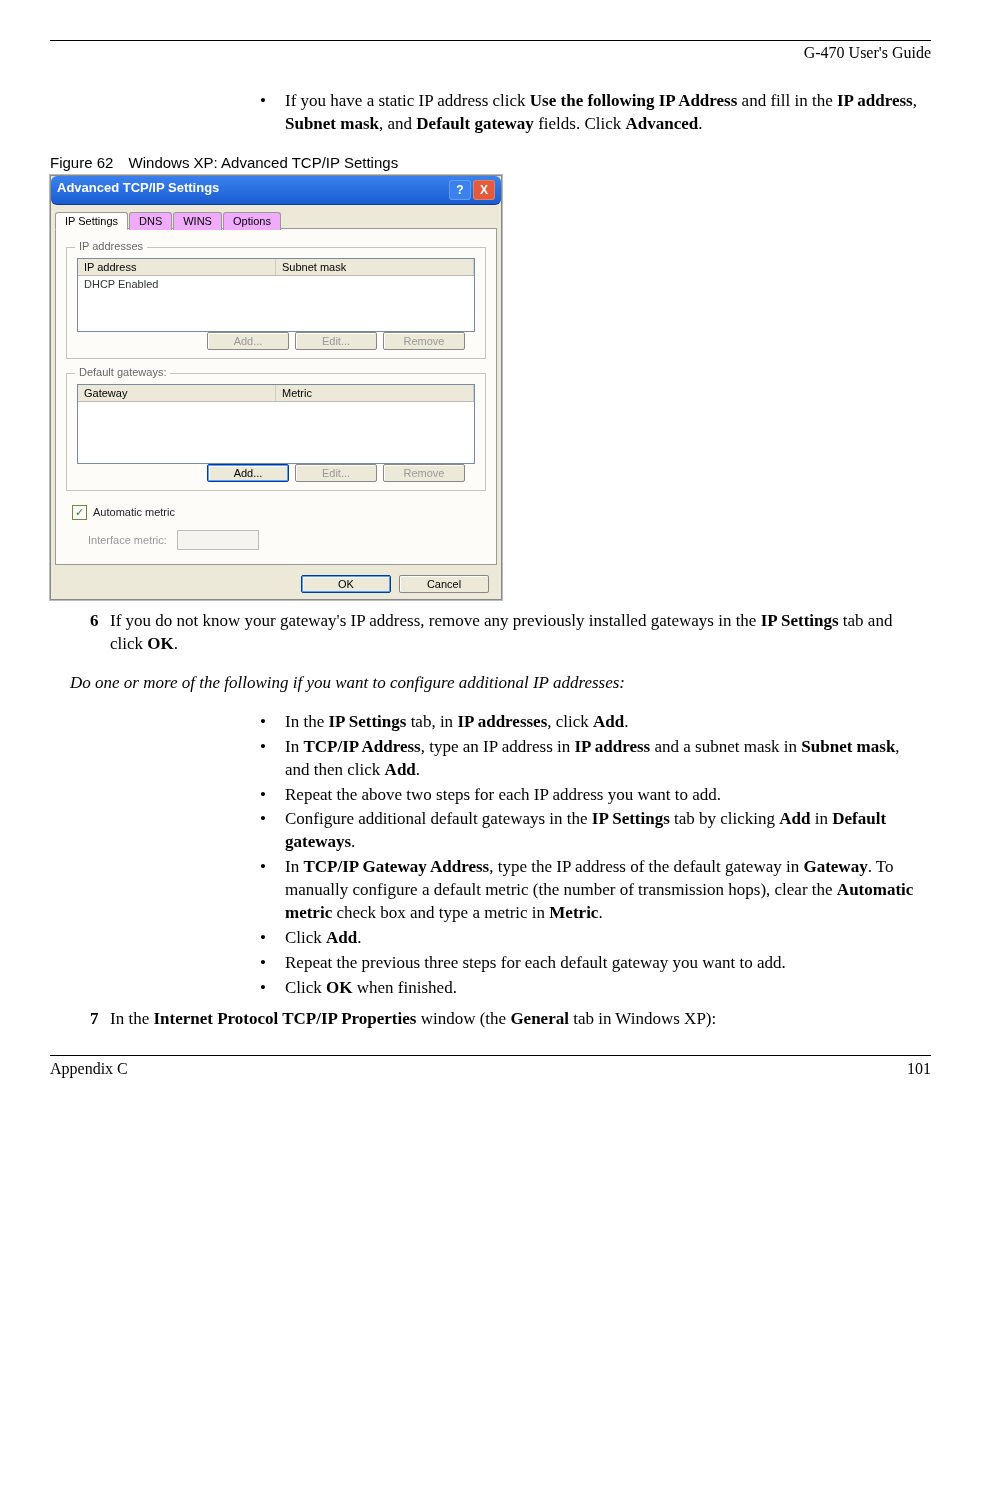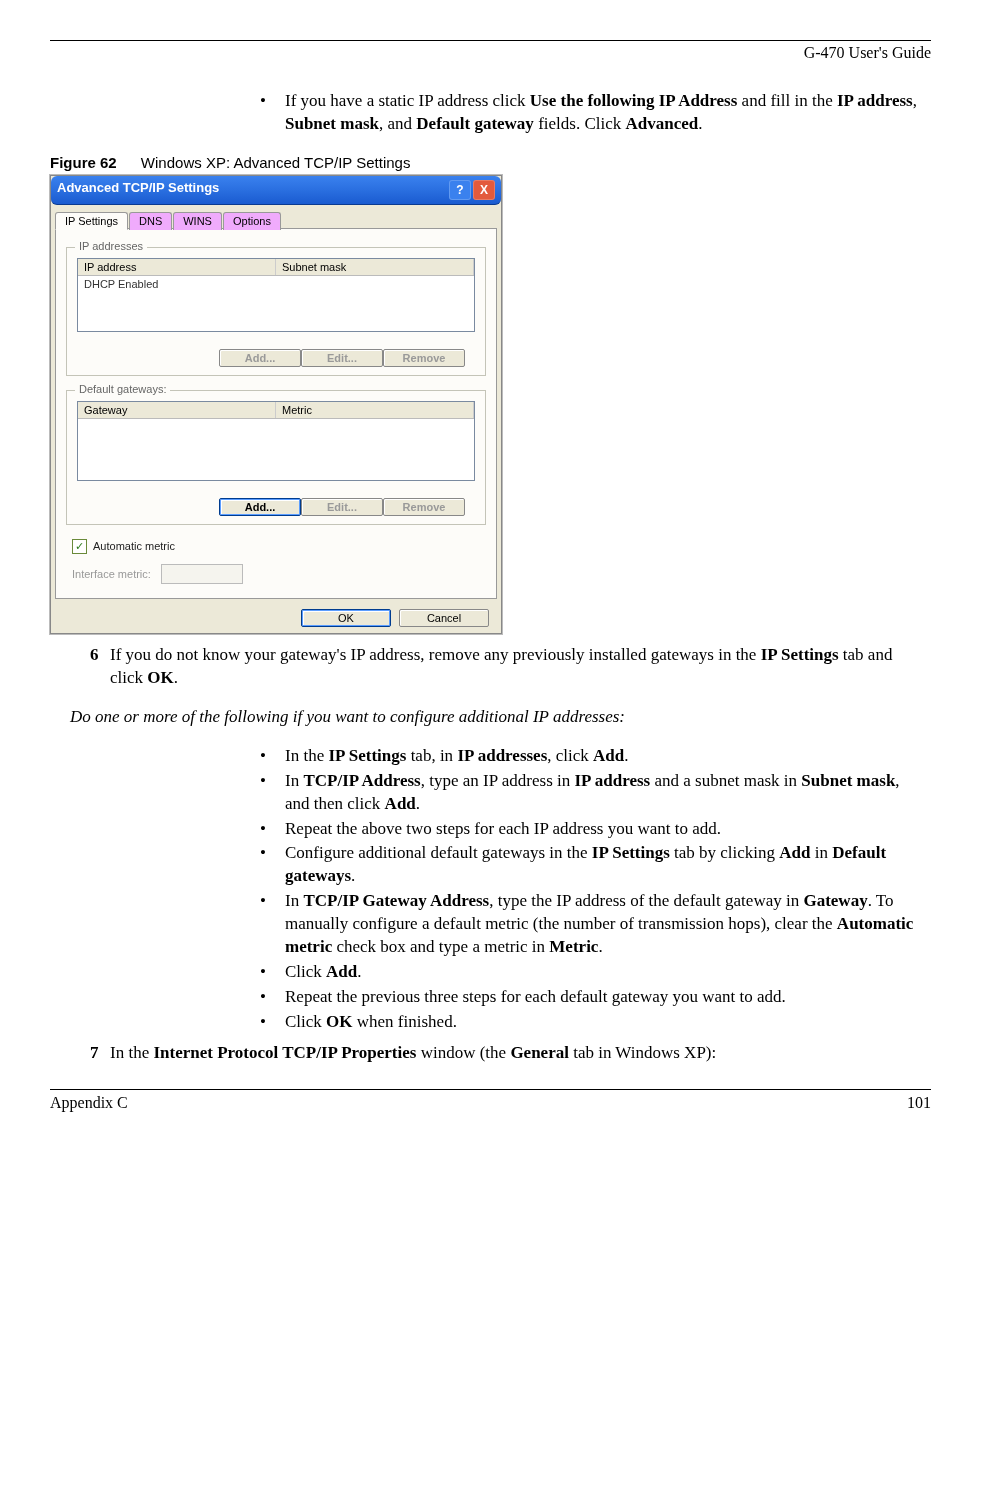--- a/index.html
+++ b/index.html
@@ -12,21 +12,21 @@
     width: 981px;
     box-sizing: border-box;
   }
   .header-line { border-top: 1.5px solid #000; margin-bottom: 3px; }
   .header-row { display:flex; justify-content:flex-end; font-size:16px; margin-bottom:28px;}
   .bullet-list { margin-left: 210px; margin-right:10px; }
   .bullet-item { display:flex; margin-bottom:2px; line-height:1.35; }
   .bullet-dot { width:25px; flex-shrink:0; }
   .bold { font-weight:bold; }
   .figure-caption { font-family: Arial, Helvetica, sans-serif; font-size:15px; margin:18px 0 4px 0; }
-  .figure-caption .fig-num { font-weight:bold; margin-right:20px;}
+  .figure-caption .fig-num { font-weight:normal; margin-right:11px;}
   .xp-window {
     width:450px; border:1px solid #888; box-shadow: 0 0 0 1px #bbb; font-family: Tahoma, Arial, sans-serif; font-size:11px;
     background:#ece9d8;
     margin-bottom:10px;
   }
   .xp-titlebar {
     background: linear-gradient(to bottom, #3a81ee 0%, #2a6fe0 50%, #1a5bd0 100%);
     color:#fff; font-weight:bold; font-size:13px;
     padding:4px 6px; display:flex; align-items:flex-start; justify-content:space-between;
     border-bottom:1px solid #0a3a90;
@@ -39,27 +39,27 @@
   .xp-tabs { display:flex; gap:0; margin-bottom:-1px; position:relative; top:1px;}
   .xp-tab { border:1px solid #999; border-bottom:none; padding:2px 9px; background:#f0abfc; font-size:11px; border-radius:3px 3px 0 0; margin-right:1px;}
   .xp-tab.active { background:#fdfcf9; border-bottom:1px solid #fdfcf9; z-index:2; position:relative;}
   .xp-tabpanel { border:1px solid #999; background:#fdfcf9; padding:10px 10px 14px 10px; }
   .xp-group { border:1px solid #c4c4b8; margin:8px 0 14px 0; padding:10px 10px 8px 10px; position:relative; }
   .xp-group-label { position:absolute; top:-8px; left:8px; background:#fdfcf9; padding:0 4px; color:#666; font-size:11px;}
   .xp-listbox { border:1px solid #7a8aa0; background:#fff; height:72px; }
   .xp-list-header { display:flex; background:#ece9d8; border-bottom:1px solid #bbb; font-size:11px;}
   .xp-list-header div { padding:2px 6px; border-right:1px solid #ccc; flex:1;}
   .xp-list-row { padding:2px 6px; font-size:11px; color:#333;}
-  .xp-btnrow { display:flex; justify-content:flex-end; gap:0; margin-top:17px; padding-right:10px;font-weight:bold;}
+  .xp-btnrow { display:flex; justify-content:flex-end; gap:6px; margin-top:0; padding-right:10px;}
   .xp-btn { min-width:64px; text-align:center; padding:2px 8px; border:1px solid #888; background:#ece9d8; font-size:11px; border-radius:2px; box-shadow: inset 1px 1px 0 #fff;}
   .xp-btn.disabled { color:#999; }
   .xp-btn.primary { border:1px solid #003c8f; box-shadow: 0 0 0 1px #5b9dff inset, inset 2px 2px 0 #fff;}
   .xp-check-row { display:flex; align-items:center; gap:6px; margin:8px 0 10px 6px; color:#222;}
   .xp-check { width:13px; height:13px; border:1px solid #6a8a3a; background:#fff; display:flex; align-items:center; justify-content:center; color:#2a7a1a; font-size:11px; line-height:1;}
-  .xp-metric-row { display:flex; align-items:center; gap:10px; margin-left:6px; color:#999;}
+  .xp-metric-row { display:flex; align-items:center; gap:10px; margin-left:22px; color:#999;}
   .xp-metric-input { width:80px; height:18px; border:1px solid #bbb; background:#f5f4ee;}
   .xp-bottom { display:flex; justify-content:flex-end; gap:8px; padding:10px 12px 6px 0;}
   .numbered-item { display:flex; margin:8px 20px 8px 40px; line-height:1.35;}
   .numbered-item .num { width:20px; font-weight:bold; flex-shrink:0;}
   .para { margin:16px 0 16px 20px; line-height:1.35;font-style:italic;}
   .footer { border-top:1.5px solid #000; margin-top:24px; padding-top:4px; display:flex; justify-content:space-between; font-size:16px;}
 </style>
 </head>
 <body>
 

